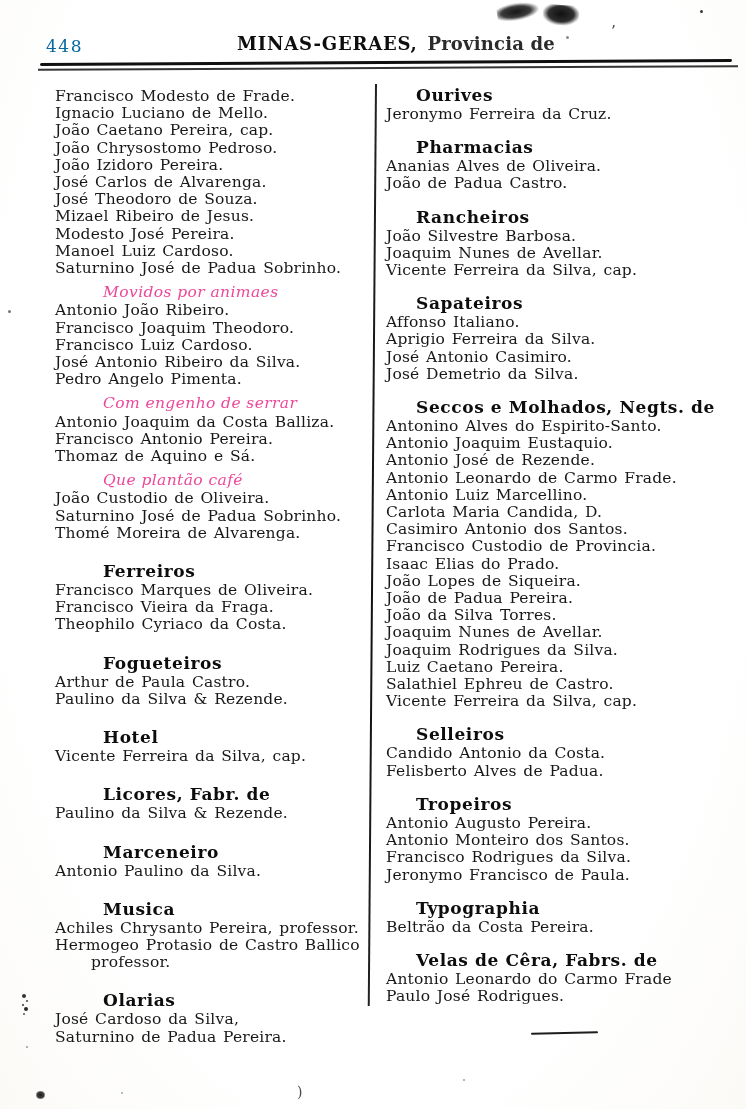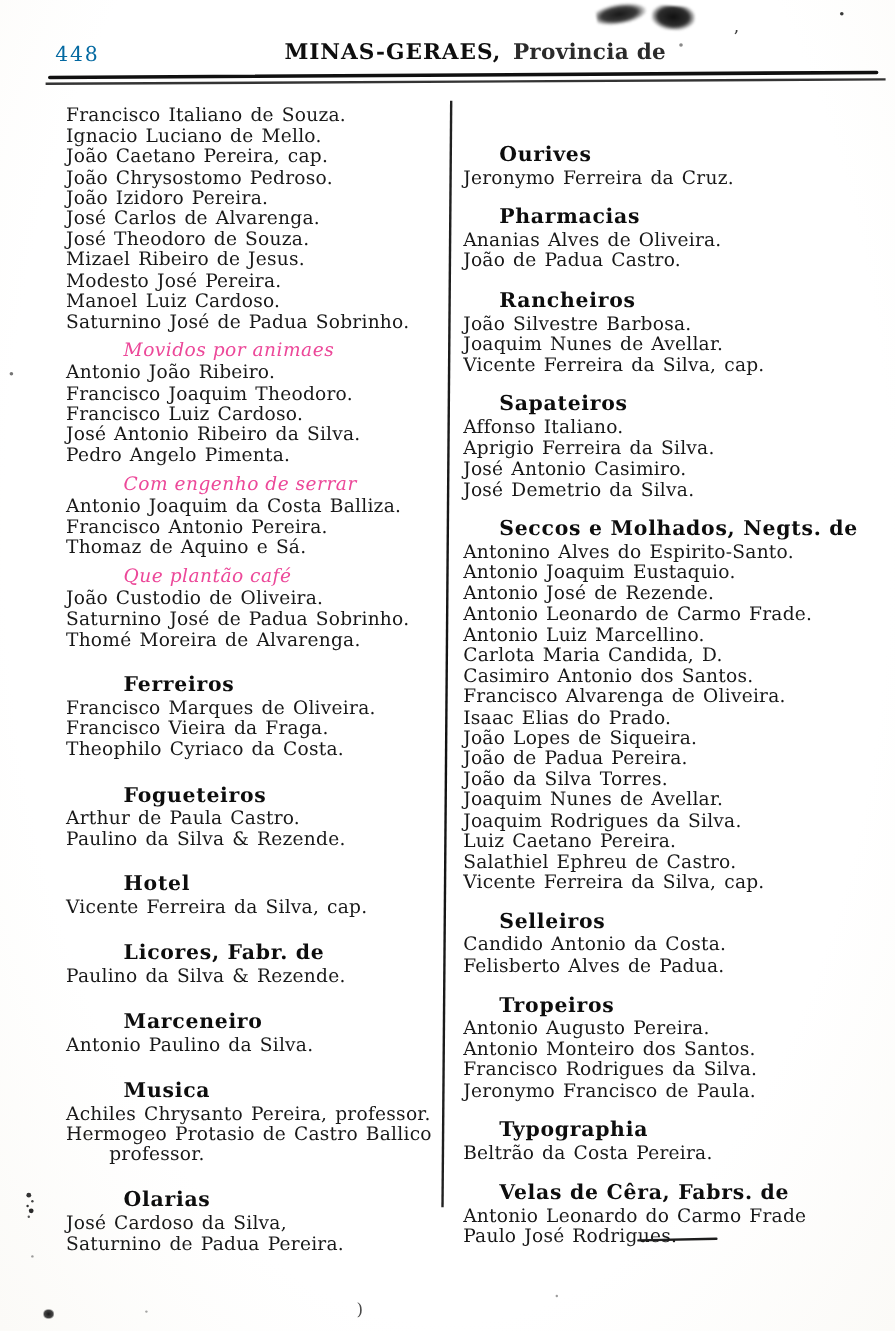--- a/index.html
+++ b/index.html
@@ -22,21 +22,21 @@
   .rule{position:absolute;background:#101010;}
   .rule1{left:40px;top:61px;width:692px;height:3px;transform:rotate(-0.35deg);border-radius:2px;}
   .rule2{left:38px;top:67px;width:700px;height:2px;transform:rotate(-0.3deg);opacity:.85;}
   .divider{
     position:absolute;left:375px;top:84px;width:2px;height:922px;
     background:linear-gradient(#222,#111 60%,#222);
     transform:rotate(0.45deg);transform-origin:top center;
   }
   .col{position:absolute;}
   .col-left{left:55px;top:88px;width:316px;}
-  .col-right{left:386px;top:86px;width:332px;margin-top:34px;}
+  .col-right{left:386px;top:86px;width:332px;}
   .entry{
     font-size:15.5px;line-height:17.2px;letter-spacing:0.2px;word-spacing:1.5px;
     padding-left:36px;text-indent:-36px;color:#181818;
   }
   .heading{margin-bottom:1px;}
   .heading.bold{
     font-weight:bold;font-size:17px;line-height:19px;letter-spacing:0.6px;color:#0d0d0d;
   }
   .heading.italic{
     font-style:italic;font-size:15.5px;line-height:17.2px;letter-spacing:0.4px;color:#ec4899;
@@ -85,21 +85,21 @@
     <span class="tb">MINAS-GERAES,</span>
     <span class="tr">Provincia de</span>
   </div>
   <div class="rule rule1"></div>
   <div class="rule rule2"></div>
 
   <div class="divider"></div>
 
   <div class="col col-left" id="col-left">
       <div class="section sec-plain">
-        <div class="entry">Francisco Italiano de Souza.</div>
+        <div class="entry">Francisco Modesto de Frade.</div>
         <div class="entry">Ignacio Luciano de Mello.</div>
         <div class="entry">João Caetano Pereira, cap.</div>
         <div class="entry">João Chrysostomo Pedroso.</div>
         <div class="entry">João Izidoro Pereira.</div>
         <div class="entry">José Carlos de Alvarenga.</div>
         <div class="entry">José Theodoro de Souza.</div>
         <div class="entry">Mizael Ribeiro de Jesus.</div>
         <div class="entry">Modesto José Pereira.</div>
         <div class="entry">Manoel Luiz Cardoso.</div>
         <div class="entry">Saturnino José de Padua Sobrinho.</div>
@@ -183,21 +183,21 @@
       </div>
       <div class="section sec-bold">
         <div class="heading bold">Seccos e Molhados, Negts. de</div>
         <div class="entry">Antonino Alves do Espirito-Santo.</div>
         <div class="entry">Antonio Joaquim Eustaquio.</div>
         <div class="entry">Antonio José de Rezende.</div>
         <div class="entry">Antonio Leonardo de Carmo Frade.</div>
         <div class="entry">Antonio Luiz Marcellino.</div>
         <div class="entry">Carlota Maria Candida, D.</div>
         <div class="entry">Casimiro Antonio dos Santos.</div>
-        <div class="entry">Francisco Alvarenga de Oliveira.</div>
+        <div class="entry">Francisco Custodio de Provincia.</div>
         <div class="entry">Isaac Elias do Prado.</div>
         <div class="entry">João Lopes de Siqueira.</div>
         <div class="entry">João de Padua Pereira.</div>
         <div class="entry">João da Silva Torres.</div>
         <div class="entry">Joaquim Nunes de Avellar.</div>
         <div class="entry">Joaquim Rodrigues da Silva.</div>
         <div class="entry">Luiz Caetano Pereira.</div>
         <div class="entry">Salathiel Ephreu de Castro.</div>
         <div class="entry">Vicente Ferreira da Silva, cap.</div>
       </div>

